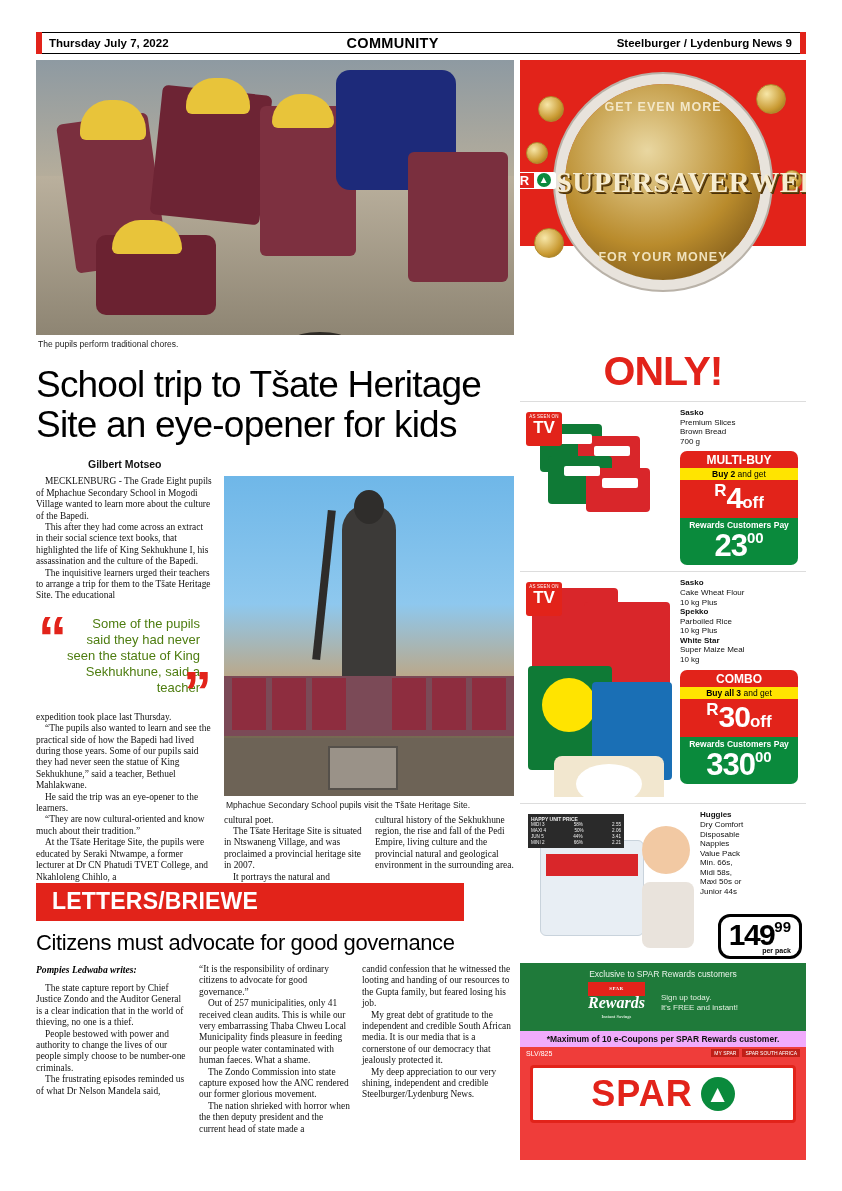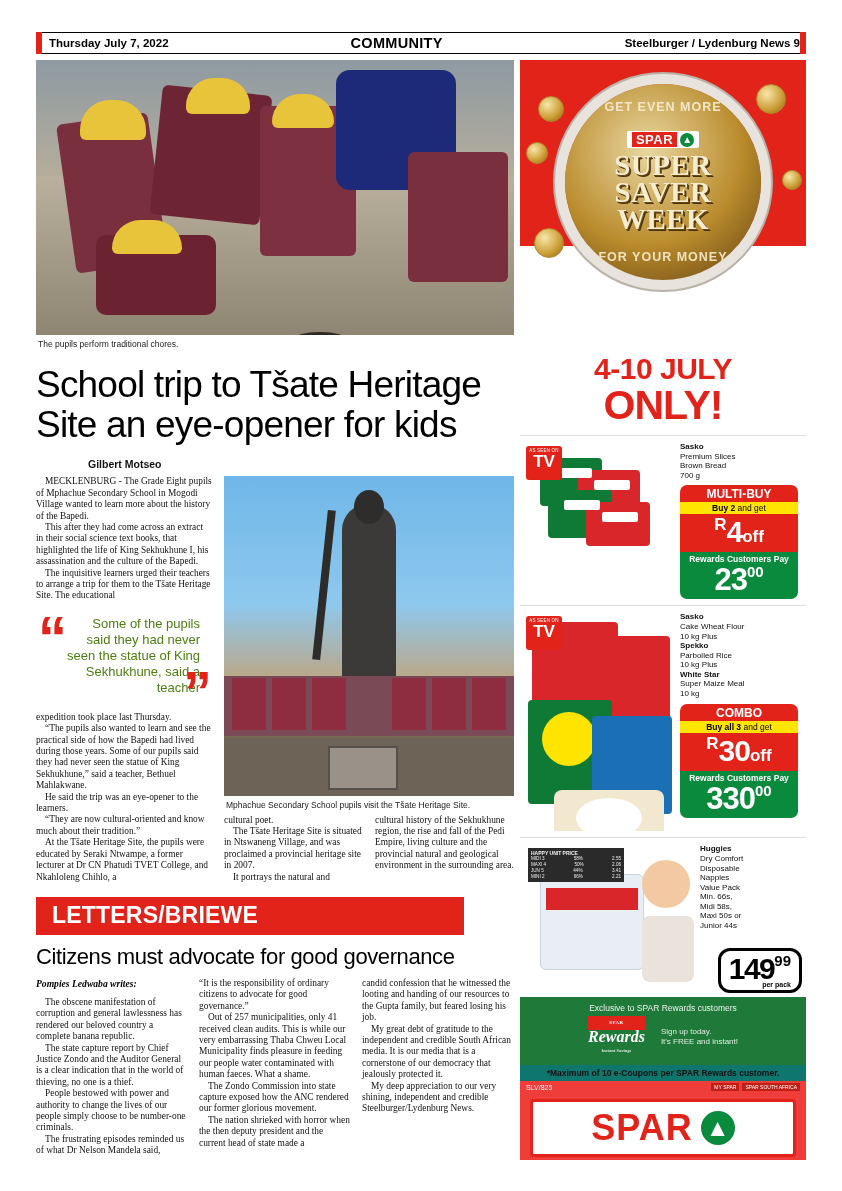--- a/index.html
+++ b/index.html
@@ -21,21 +21,21 @@
   .mh-date {
     font-family: "Liberation Sans", sans-serif; font-weight: bold;
     font-size: 11.5px; color: #000; padding-left: 7px; white-space: nowrap;
   }
   .mh-center {
     flex: 1; text-align: center; font-family: "Liberation Sans", sans-serif;
     font-weight: bold; font-size: 14.5px; letter-spacing: .3px;
   }
   .mh-right {
     font-family: "Liberation Sans", sans-serif; font-weight: bold;
-    font-size: 11.5px; white-space: nowrap;
+    font-size: 11.5px; padding-right: 8px; white-space: nowrap;
   }
 
   
   .left-col { position: absolute; left: 36px; top: 60px; width: 478px; }
 
   .photo-main {
     width: 478px; height: 275px; position: relative; overflow: hidden;
     background: linear-gradient(#9aa5ad, #c8bba6);
   }
   .caption {
@@ -80,21 +80,21 @@
   }
   .qmark {
     position: absolute; font-family: "Liberation Sans", sans-serif;
     font-weight: bold; font-size: 58px; color: #e2231a; line-height: 0.8;
   }
   .qmark.open { left: 2px; top: 4px; }
   .qmark.close { right: 0px; bottom: -10px; }
 
   
   .letters-bar {
-    width: 428px; height: 38px; background: #e2231a; margin-top: 14px;
+    width: 428px; height: 38px; background: #e2231a; margin-top: 0;
     display: flex; align-items: center; padding-left: 16px;
   }
   .letters-bar span {
     font-family: "Liberation Sans", sans-serif; font-weight: bold;
     color: #fff; font-size: 23px; letter-spacing: .2px;
   }
   .letters-head {
     font-family: "Liberation Sans", sans-serif; font-size: 22px;
     color: #000; margin: 9px 0 8px 0; letter-spacing: -0.4px;
   }
@@ -112,21 +112,21 @@
   .ad-top { position: relative; height: 290px; background:#e2231a; }
   .ad-top-white { position:absolute; left:0; bottom:0; width:100%; height:104px; background:#fff; }
   .coin { position:absolute; border-radius:50%;
           background: radial-gradient(circle at 35% 32%, #f7e7a8, #c99a32 62%, #8a6414);
           border:1px solid #b08b2e; }
   .badge {
     position:absolute; left:50%; top:24px; transform:translateX(-50%);
     width: 196px; height: 196px; border-radius:50%;
     background: radial-gradient(circle at 42% 34%, #e9d7a1, #b98b2c 55%, #5e3e10 100%);
     box-shadow: 0 0 0 10px #e8e3dc, 0 0 0 12px #b9b2a8;
-    display:flex; flex-direction:column; align-items:center; justify-content:center;
+    display:flex; flex-direction:row; align-items:center; justify-content:center;
   }
   .badge-arc-top, .badge-arc-bottom {
     position:absolute; width:100%; text-align:center;
     font-family:"Liberation Sans", sans-serif; font-weight:bold;
     color:#f3e7c8; font-size:12.5px; letter-spacing:1px;
   }
   .badge-arc-top { top: 16px; }
   .badge-arc-bottom { bottom: 16px; color:#f0e2bd; }
   .spar-pill {
     background:#fff; border-radius:2px; padding:1px 5px; display:flex;
@@ -230,21 +230,21 @@
     display:block; background:#e2231a; color:#fff; font-size:5px;
     font-style:normal; letter-spacing:.4px; padding:0 2px;
   }
   .rewards-logo .sub { display:block; font-size:4.5px; font-style:normal; color:#cfe6d2;}
   .rewards-txt {
     font-family:"Liberation Sans", sans-serif; font-size:8px; color:#dfeede;
     text-align:left; line-height:10px;
   }
 
   .maxline {
-    background:#0f766e; text-align:center; font-family:"Liberation Sans", sans-serif;
+    background:#f0abfc; text-align:center; font-family:"Liberation Sans", sans-serif;
     font-weight:bold; font-size:8.5px; color:#111; padding:3px 0;
   }
   .slvline {
     background:#ef3d3a; display:flex; align-items:center; justify-content:space-between;
     padding:2px 6px;
   }
   .slvline .code {
     font-family:"Liberation Sans", sans-serif; font-size:7px; color:#fff;
   }
   .slvline .social { display:flex; gap:3px; align-items:center; }
@@ -309,21 +309,21 @@
       <div style="position:absolute;left:258px;top:272px;width:52px;height:14px;background:#2e2a25;border-radius:50%;"></div>
     </div>
     <div class="caption">The pupils perform traditional chores.</div>
 
     <div class="headline">School trip to Tšate Heritage Site an eye-opener for kids</div>
 
     <div class="byline">Gilbert Motseo</div>
 
     <div class="art-top">
       <div class="art-col1">
-        <p class="body">MECKLENBURG - The Grade Eight pupils of Mphachue Secondary School in Mogodi Village wanted to learn more about the history of the Bapedi.</p>
+        <p class="body">MECKLENBURG - The Grade Eight pupils of Mphachue Secondary School in Mogodi Village wanted to learn more about the culture of the Bapedi.</p>
         <p class="body">This after they had come across an extract in their social science text books, that highlighted the life of King Sekhukhune I, his assassination and the culture of the Bapedi.</p>
         <p class="body">The inquisitive learners urged their teachers to arrange a trip for them to the Tšate Heritage Site. The educational</p>
 
         <div class="pullquote">
           <span class="qmark open">“</span>
           <span class="qmark close">”</span>
           <div class="pq-text">Some of the pupils said they had never seen the statue of King Sekhukhune, said a teacher</div>
         </div>
 
         <p class="body noind">expedition took place last Thursday.</p>
@@ -365,21 +365,20 @@
     </div>
 
     <div class="letters-bar">
       <span>LETTERS/BRIEWE</span>
     </div>
     <div class="letters-head">Citizens must advocate for good governance</div>
 
     <div class="letters-cols">
       <div class="c">
         <div class="writes">Pompies Ledwaba writes:</div>
-        <p class="body">The obscene manifestation of corruption and general lawlessness has rendered our beloved country a complete banana republic.</p>
         <p class="body">The state capture report by Chief Justice Zondo and the Auditor General is a clear indication that in the world of thieving, no one is a thief.</p>
         <p class="body">People bestowed with power and authority to change the lives of our people simply choose to be number-one criminals.</p>
         <p class="body">The frustrating episodes reminded us of what Dr Nelson Mandela said,</p>
       </div>
       <div class="c">
         <p class="body noind">“It is the responsibility of ordinary citizens to advocate for good governance.”</p>
         <p class="body">Out of 257 municipalities, only 41 received clean audits. This is while our very embarrassing Thaba Chweu Local Municipality finds pleasure in feeding our people water contaminated with human faeces. What a shame.</p>
         <p class="body">The Zondo Commission into state capture exposed how the ANC rendered our former glorious movement.</p>
         <p class="body">The nation shrieked with horror when the then deputy president and the current head of state made a</p>
       </div>
@@ -408,21 +407,20 @@
           <span class="spar-tree">▲</span>
         </div>
         <div class="badge-line">SUPER</div>
         <div class="badge-line">SAVER</div>
         <div class="badge-line">WEEK</div>
         <div class="badge-arc-bottom">FOR YOUR MONEY</div>
       </div>
     </div>
 
     <div class="ad-dates">
-      <div class="l1">4-10 JULY</div>
       <div class="l2">ONLY!</div>
     </div>
 
     <div class="deal">
       <div class="deal-img">
         <div class="tvflag">
           <span class="s">AS SEEN ON</span>
           <span class="t">TV</span>
         </div>
         <div style="position:absolute;left:16px;top:16px;width:62px;height:48px;background:#0f7a36;border-radius:4px;"></div>

